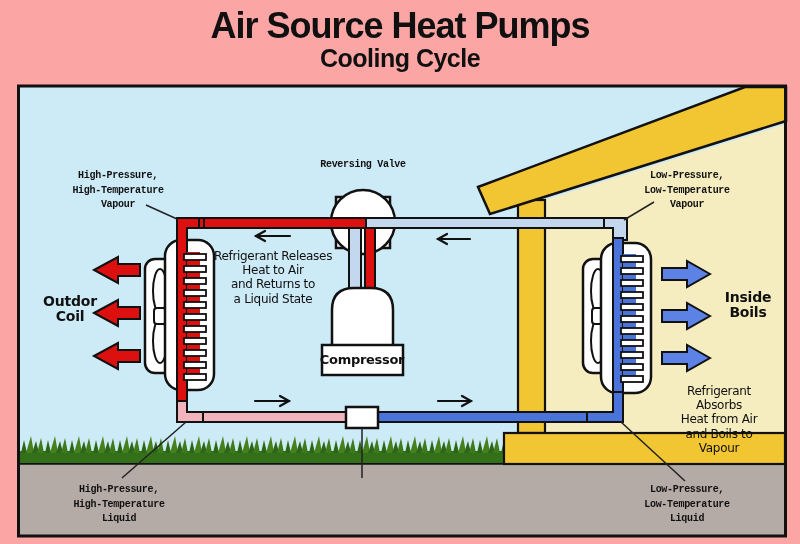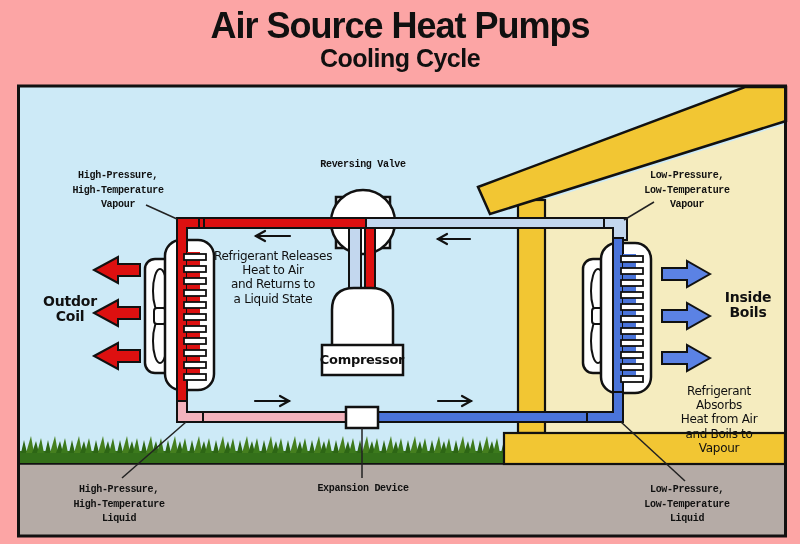--- a/index.html
+++ b/index.html
@@ -169,20 +169,19 @@
 
   <div class="lbl note" style="left:273px;top:249px;">Refrigerant Releases
 Heat to Air
 and Returns to
 a Liquid State</div>
   <div class="lbl note" style="left:719px;top:384px;">Refrigerant Absorbs
 Heat from Air
 and Boils to Vapour</div>
 
   <div class="lbl boxlbl" style="left:362px;top:353px;">Compressor</div>
-  <div class="lbl big" style="left:363px;top:482px;">Expansion Device</div>
   <div class="lbl big" style="left:119px;top:483px;">High-Pressure,
 High-Temperature
 Liquid</div>
   <div class="lbl big" style="left:687px;top:483px;">Low-Pressure,
 Low-Temperature
 Liquid</div>
 </div>
 
 </body></html>

